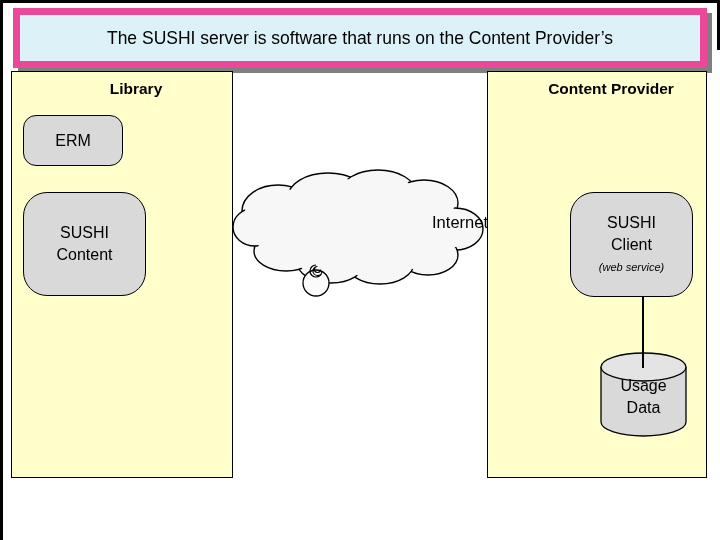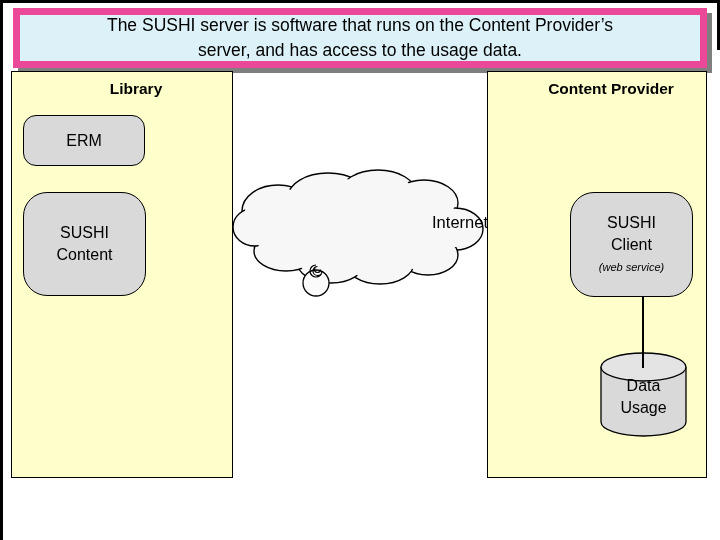--- a/index.html
+++ b/index.html
@@ -30,21 +30,21 @@
   .panel-title{
     margin-top:8px;text-align:center;font-weight:bold;font-size:15.5px;color:#000;padding-left:28px;
   }
 
   
   .node{
     position:absolute;background:#d9d9d9;border:1.2px solid #000;box-sizing:border-box;
     display:flex;flex-direction:column;justify-content:center;align-items:center;
     font-size:16px;line-height:22px;color:#000;text-align:center;
   }
-  .node.erm{left:23px;top:115px;width:122px;height:51px;border-radius:13px;}
+  .node.erm{left:23px;top:115px;width:100px;height:51px;border-radius:13px;}
   .node.sushi-client{left:23px;top:192px;width:123px;height:104px;border-radius:24px;}
   .node.sushi-server{left:570px;top:192px;width:123px;height:105px;border-radius:24px;}
   .node .italic{font-style:italic;font-size:11px;}
 
   
   .cloud-wrap{position:absolute;left:228px;top:163px;width:260px;height:140px;}
   .cloud-label{
     position:absolute;left:228px;top:213px;width:260px;text-align:right;
     font-size:16.5px;color:#000;
   }
@@ -61,21 +61,20 @@
 <body>
 
 <div class="stage">
 
   <div class="frame-top"></div>
   <div class="frame-left"></div>
   <div class="frame-right"></div>
 
   <div class="title-box">
     <div>The SUSHI server is software that runs on the Content Provider’s</div>
-    <div>server, and has access to the usage data.</div>
   </div>
 
   <div class="panel left">
     <div class="panel-title">Library</div>
   </div>
   <div class="node erm">
     <span>ERM</span>
   </div>
   <div class="node sushi-client">
     <span>SUSHI</span>
@@ -125,17 +124,17 @@
   </div>
 
   <div class="cylinder-wrap">
     <svg width="87" height="88" viewBox="0 0 87 88" xmlns="http://www.w3.org/2000/svg">
       <path d="M1 16 L1 71 A42.5 14 0 0 0 86 71 L86 16" fill="#d9d9d9" stroke="#000" stroke-width="1.3"></path>
       <ellipse cx="43.5" cy="16" rx="42.5" ry="14" fill="#e4e4e4" stroke="#000" stroke-width="1.3"></ellipse>
     </svg>
   </div>
   <div class="connector"></div>
   <div class="cylinder-label">
+    <div>Usage</div>
     <div>Data</div>
-    <div>Usage</div>
   </div>
 
 </div>
 
 </body></html>

